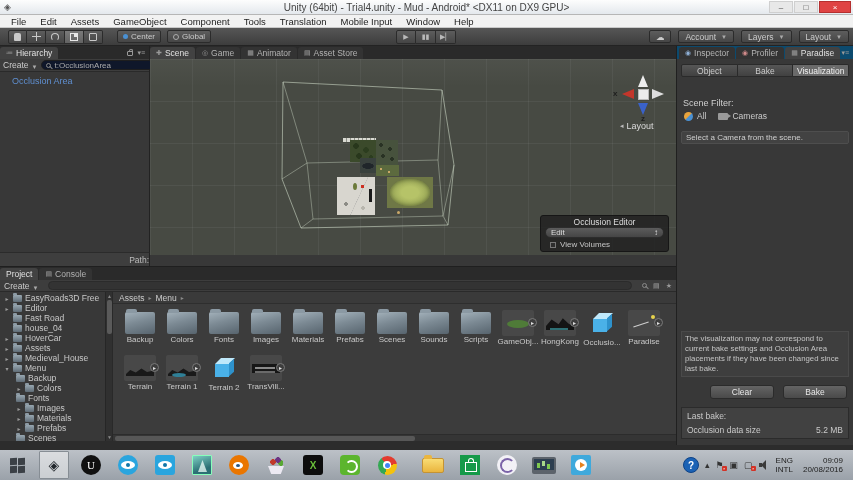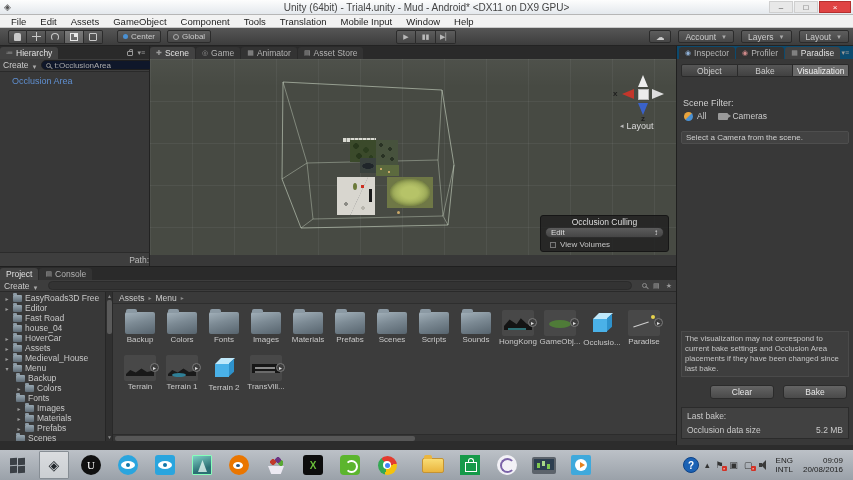--- a/index.html
+++ b/index.html
@@ -410,21 +410,21 @@
       <span class="ax-down"></span>
       <span class="ax-x">x</span>
       <span class="ax-z">z</span>
       <span class="ax-persp">
           <span class="arr">◂</span>
           <span>Layout</span>
         </span>
     </div>
 
     <div class="occoverlay">
-      <div class="ov-title">Occlusion Culling</div>
+      <div class="ov-title">Occlusion Editor</div>
       <div class="ov-dd">
           <span>Edit</span>
           <span>↕</span>
         </div>
       <div class="ov-chk">
           <span class="chkbox"></span>
           <span>View Volumes</span>
         </div>
     </div>
   </div>
@@ -564,39 +564,39 @@
           <div class="gitem">
               <div class="fold"></div>
               <div class="glabel">Prefabs</div>
             </div>
           <div class="gitem">
               <div class="fold"></div>
               <div class="glabel">Scenes</div>
             </div>
           <div class="gitem">
               <div class="fold"></div>
+              <div class="glabel">Sounds</div>
+            </div>
+          <div class="gitem">
+              <div class="fold"></div>
               <div class="glabel">Scripts</div>
             </div>
           <div class="gitem">
-              <div class="fold"></div>
-              <div class="glabel">Sounds</div>
+              <div class="thumb">
+                <span class="sh-ellipse"></span>
+                <span class="badge">▸</span>
+              </div>
+              <div class="glabel">GameObj...</div>
             </div>
           <div class="gitem">
               <div class="thumb">
                 <span class="sh-hk"></span>
                 <span class="badge">▸</span>
               </div>
               <div class="glabel">HongKong</div>
-            </div>
-          <div class="gitem">
-              <div class="thumb">
-                <span class="sh-ellipse"></span>
-                <span class="badge">▸</span>
-              </div>
-              <div class="glabel">GameObj...</div>
             </div>
           <div class="gitem">
               <div class="cube">
                 <span class="ct"></span>
                 <span class="cf"></span>
                 <span class="cs"></span>
               </div>
               <div class="glabel">Occlusio...</div>
             </div>
           <div class="gitem">

